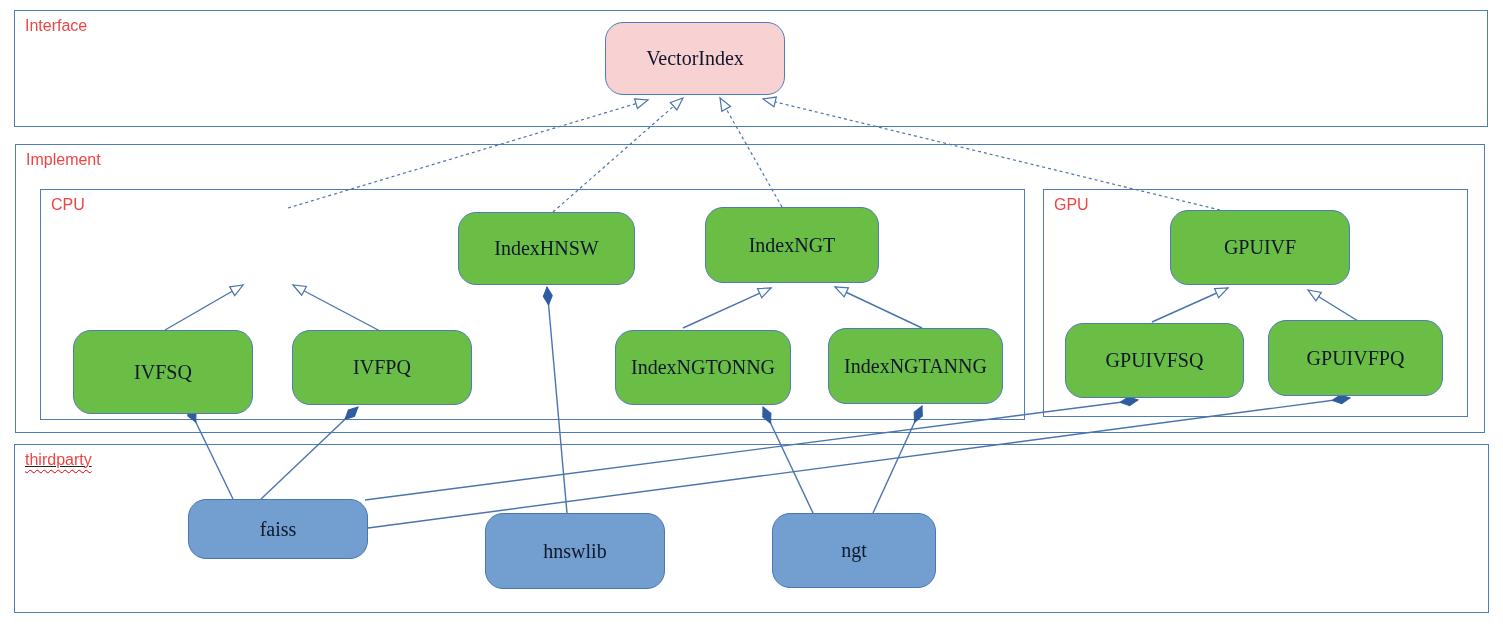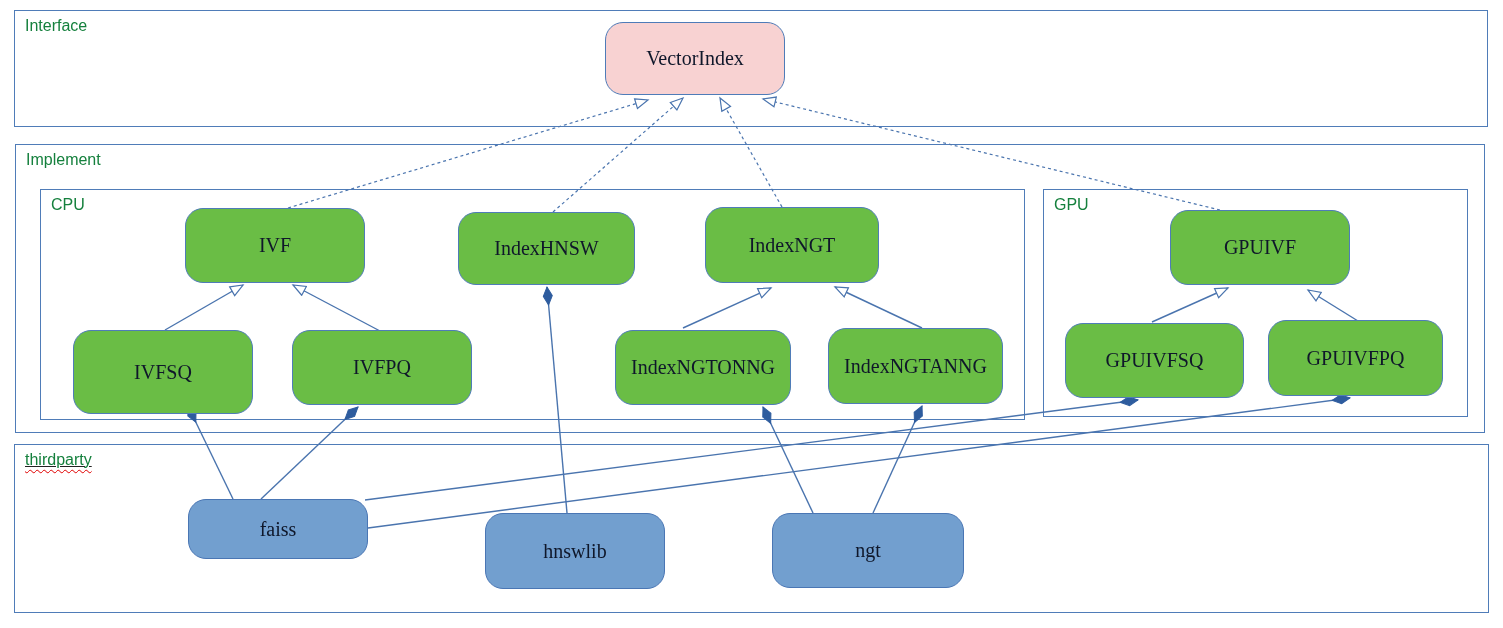--- a/index.html
+++ b/index.html
@@ -23,21 +23,21 @@
     position:absolute;
     border:1.6px solid var(--border);
     background:transparent;
     box-sizing:border-box;
     z-index:0;
   }
   .clabel{
     position:absolute;
     left:10px;top:6px;
     font-size:16px;
-    color:#15803d;
+    color:#ef4444;
     white-space:nowrap;
   }
   .underlined{ text-decoration:underline solid #222; text-decoration-thickness:1px; }
   .squiggle{
     text-decoration:underline wavy var(--spell);
     text-underline-offset:4px;
     text-decoration-thickness:1px;
   }
   #edges{
     position:absolute;left:0;top:0;
@@ -117,23 +117,20 @@
         <line x1="567" y1="513" x2="547" y2="287" class="edge-composition" marker-end="url(#dia)"></line>
         <line x1="813" y1="513" x2="763" y2="407" class="edge-composition" marker-end="url(#dia)"></line>
         <line x1="873" y1="513" x2="922" y2="406" class="edge-composition" marker-end="url(#dia)"></line>
       </g>
   </svg>
 
   <div class="node pink" style="left:605px;top:22px;width:180px;height:73px">
     <span>VectorIndex</span>
   </div>
 
-  <div class="node green" style="left:185px;top:208px;width:180px;height:75px">
-    <span>IVF</span>
-  </div>
 
   <div class="node green" style="left:458px;top:212px;width:177px;height:73px">
     <span>IndexHNSW</span>
   </div>
 
   <div class="node green" style="left:705px;top:207px;width:174px;height:76px">
     <span>IndexNGT</span>
   </div>
 
   <div class="node green" style="left:1170px;top:210px;width:180px;height:75px">
@@ -165,17 +162,17 @@
   </div>
 
   <div class="node blue" style="left:188px;top:499px;width:180px;height:60px">
     <span>faiss</span>
   </div>
 
   <div class="node blue" style="left:485px;top:513px;width:180px;height:76px">
     <span>hnswlib</span>
   </div>
 
-  <div class="node blue" style="left:772px;top:513px;width:192px;height:75px">
+  <div class="node blue" style="left:772px;top:513px;width:164px;height:75px">
     <span>ngt</span>
   </div>
 
 </div>
 
 </body></html>

